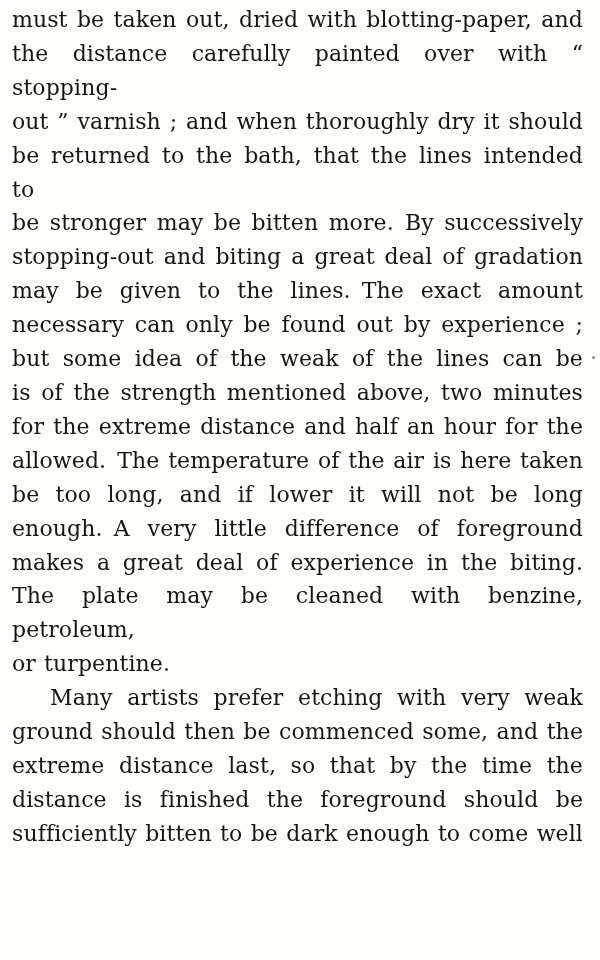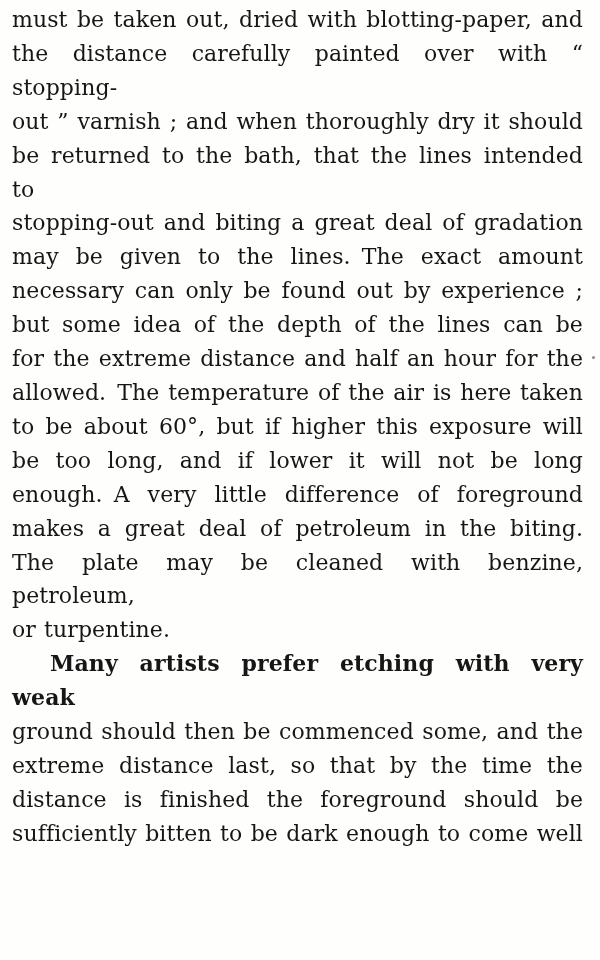--- a/index.html
+++ b/index.html
@@ -27,48 +27,48 @@
     text-align-last: justify;
     letter-spacing: 0.1px;
     word-spacing: 1px;
   }
   .line.noju {
     text-align: right;
     text-align-last: left;
   }
   .line.indent {
     text-indent: 38px;
-    font-weight: bold;
   }
   .speck {
     position: absolute;
     width: 3px;
     height: 3px;
     border-radius: 50%;
     background: #8a8a8a;
   }
 </style>
 </head>
 <body>
 
 <div class="page">
   <p class="line">must be taken out, dried with blotting-paper, and</p>
   <p class="line">the distance carefully painted over with “ stopping-</p>
   <p class="line">out ” varnish ; and when thoroughly dry it should</p>
   <p class="line">be returned to the bath, that the lines intended to</p>
+  <p class="line">be stronger may be bitten more. By successively</p>
   <p class="line">stopping-out and biting a great deal of gradation</p>
   <p class="line">may be given to the lines. The exact amount</p>
   <p class="line">necessary can only be found out by experience ;</p>
-  <p class="line">but some idea of the depth of the lines can be</p>
+  <p class="line">but some idea of the weak of the lines can be</p>
+  <p class="line">is of the strength mentioned above, two minutes</p>
   <p class="line">for the extreme distance and half an hour for the</p>
   <p class="line">allowed. The temperature of the air is here taken</p>
-  <p class="line">to be about 60°, but if higher this exposure will</p>
   <p class="line">be too long, and if lower it will not be long</p>
   <p class="line">enough. A very little difference of foreground</p>
-  <p class="line">makes a great deal of petroleum in the biting.</p>
+  <p class="line">makes a great deal of experience in the biting.</p>
   <p class="line">The plate may be cleaned with benzine, petroleum,</p>
   <p class="line noju">or turpentine.</p>
   <p class="line indent">Many artists prefer etching with very weak</p>
   <p class="line">ground should then be commenced some, and the</p>
   <p class="line">extreme distance last, so that by the time the</p>
   <p class="line">distance is finished the foreground should be</p>
   <p class="line">sufficiently bitten to be dark enough to come well</p>
 
   <span class="speck" style="left: 592px; top: 356px;"></span>
 </div>

